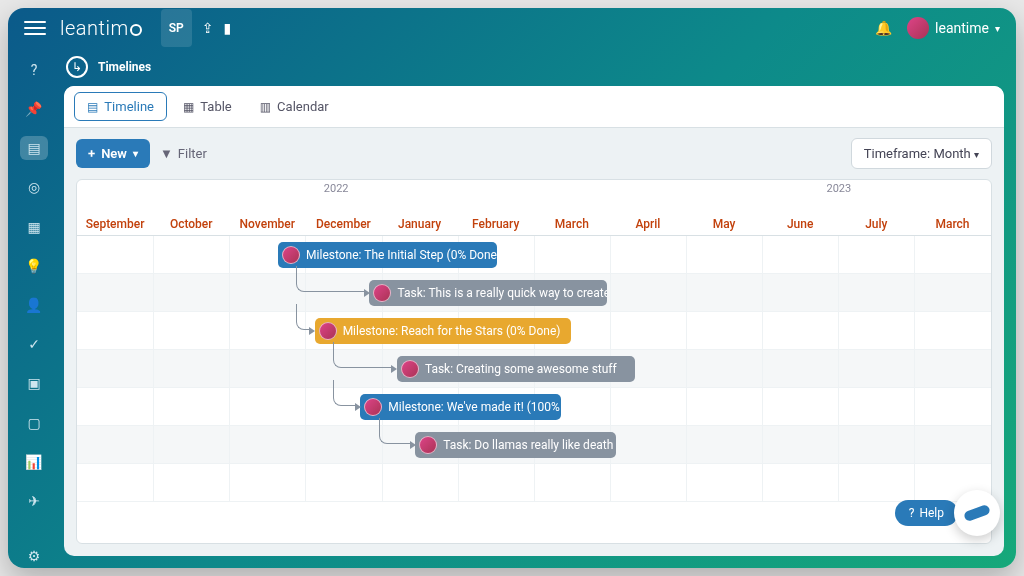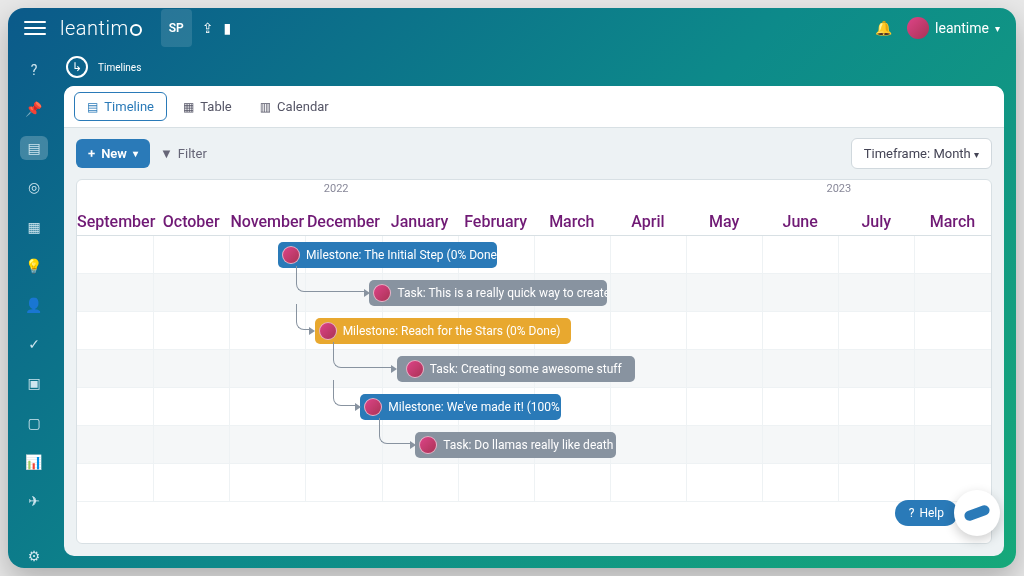--- a/index.html
+++ b/index.html
@@ -17,35 +17,35 @@
 .user-drop{display:flex;align-items:center;gap:6px;cursor:pointer}
 .caret{font-size:10px}
 .body{position:absolute;top:40px;left:0;right:0;bottom:0;display:flex}
 .sidebar{width:52px;display:flex;flex-direction:column;align-items:center;padding-top:10px;gap:16px;color:#cfe6ef}
 .sidebar .sb{width:28px;height:28px;display:flex;align-items:center;justify-content:center;border-radius:6px;cursor:pointer;font-size:14px}
 .sidebar .sb.active{background:rgba(255,255,255,.22)}
 .sidebar .spacer{flex:1}
 .main{flex:1;padding:4px 12px 12px 4px;display:flex;flex-direction:column;min-width:0}
 .pagehead{display:flex;align-items:center;gap:10px;color:#fff;padding:4px 2px 8px}
 .pagehead .circ{width:22px;height:22px;border:2px solid #fff;border-radius:50%;display:flex;align-items:center;justify-content:center;font-size:12px}
-.pagehead h1{font-size:10px;font-weight:400}
+.pagehead h1{font-size:12px;font-weight:700}
 .card{background:#edf2f4;border-radius:10px;flex:1;display:flex;flex-direction:column;min-height:0;position:relative;overflow:hidden}
 .tabs{background:#fff;border-radius:8px 8px 0 0;padding:6px 10px;display:flex;gap:4px;border-bottom:1px solid #d8e0e4}
 .tab{padding:6px 12px;border-radius:6px;font-size:13px;color:#556;display:flex;align-items:center;gap:6px;cursor:pointer}
 .tab.active{background:#fff;border:1px solid #2a7ab8;color:#2a7ab8}
 .tab .ic{font-size:12px}
 .toolbar{padding:10px 12px;display:flex;align-items:center;gap:10px}
 .btn-new{background:#2a7ab8;color:#fff;border:none;padding:7px 12px;border-radius:6px;font-size:13px;font-weight:600;cursor:pointer;display:flex;align-items:center;gap:6px}
 .btn-filter{background:transparent;border:none;color:#667;font-size:13px;cursor:pointer;display:flex;align-items:center;gap:5px}
 .tf-select{margin-left:auto;background:#fff;border:1px solid #d0d8dd;border-radius:6px;padding:7px 12px;font-size:13px;color:#445;cursor:pointer}
 .gantt{flex:1;background:#fff;margin:0 12px 12px;border-radius:6px;border:1px solid #d8e0e4;overflow:hidden;position:relative;min-height:0}
 .ghead{height:56px;border-bottom:1px solid #d8e0e4;position:relative;font-size:12px;color:#667}
 .year{position:absolute;top:2px;font-size:11px;color:#889}
 .months{position:absolute;bottom:4px;left:0;right:0;display:flex}
-.month{text-align:center;font-size:16px;color:#701a75;font-weight:500}
+.month{text-align:center;font-size:12px;color:#c2410c;font-weight:500}
 .grows{position:relative}
 .grow{height:38px;border-bottom:1px solid #eef2f4;position:relative}
 .grow.alt{background:#f5f7f8}
 .bar{position:absolute;top:6px;height:26px;border-radius:5px;display:flex;align-items:center;padding:0 8px 0 4px;font-size:12px;color:#fff;gap:6px;white-space:nowrap;overflow:hidden;cursor:pointer}
 .bar .bav{width:18px;height:18px;border-radius:50%;background:linear-gradient(135deg,#d48,#a35);border:1px solid rgba(255,255,255,.6);flex-shrink:0}
 .bar.blue{background:#2a7ab8}
 .bar.grey{background:#8893a0}
 .bar.yellow{background:#e8a82f}
 .connector{position:absolute;border-left:1.5px solid #8893a0;border-bottom:1.5px solid #8893a0;border-bottom-left-radius:8px}
 .arrow-tip{position:absolute;width:0;height:0;border-top:4px solid transparent;border-bottom:4px solid transparent;border-left:6px solid #8893a0}
@@ -183,21 +183,21 @@
                 <span>Task: This is a really quick way to create a task</span>
               </div>
               <div class="connector" style="left: 24%; top: 30px; width: 7.4%; height: 26px;"></div>
               <div class="arrow-tip" style="left: 31.4%; top: 53px;"></div>
               <div class="bar yellow" style="top: 82px; left: 26%; width: 28%;">
                 <span class="bav"></span>
                 <span>Milestone: Reach for the Stars (0% Done)</span>
               </div>
               <div class="connector" style="left: 24%; top: 68px; width: 1.4%; height: 26px;"></div>
               <div class="arrow-tip" style="left: 25.4%; top: 91px;"></div>
-              <div class="bar grey" style="top: 120px; left: 35%; width: 26%; justify-content: center;">
+              <div class="bar grey" style="top: 120px; left: 35%; width: 26%;">
                 <span class="bav"></span>
                 <span>Task: Creating some awesome stuff</span>
               </div>
               <div class="connector" style="left: 28%; top: 106px; width: 6.4%; height: 26px;"></div>
               <div class="arrow-tip" style="left: 34.4%; top: 129px;"></div>
               <div class="bar blue" style="top: 158px; left: 31%; width: 22%;">
                 <span class="bav"></span>
                 <span>Milestone: We've made it! (100% Done)</span>
               </div>
               <div class="connector" style="left: 28%; top: 144px; width: 2.4%; height: 26px;"></div>

